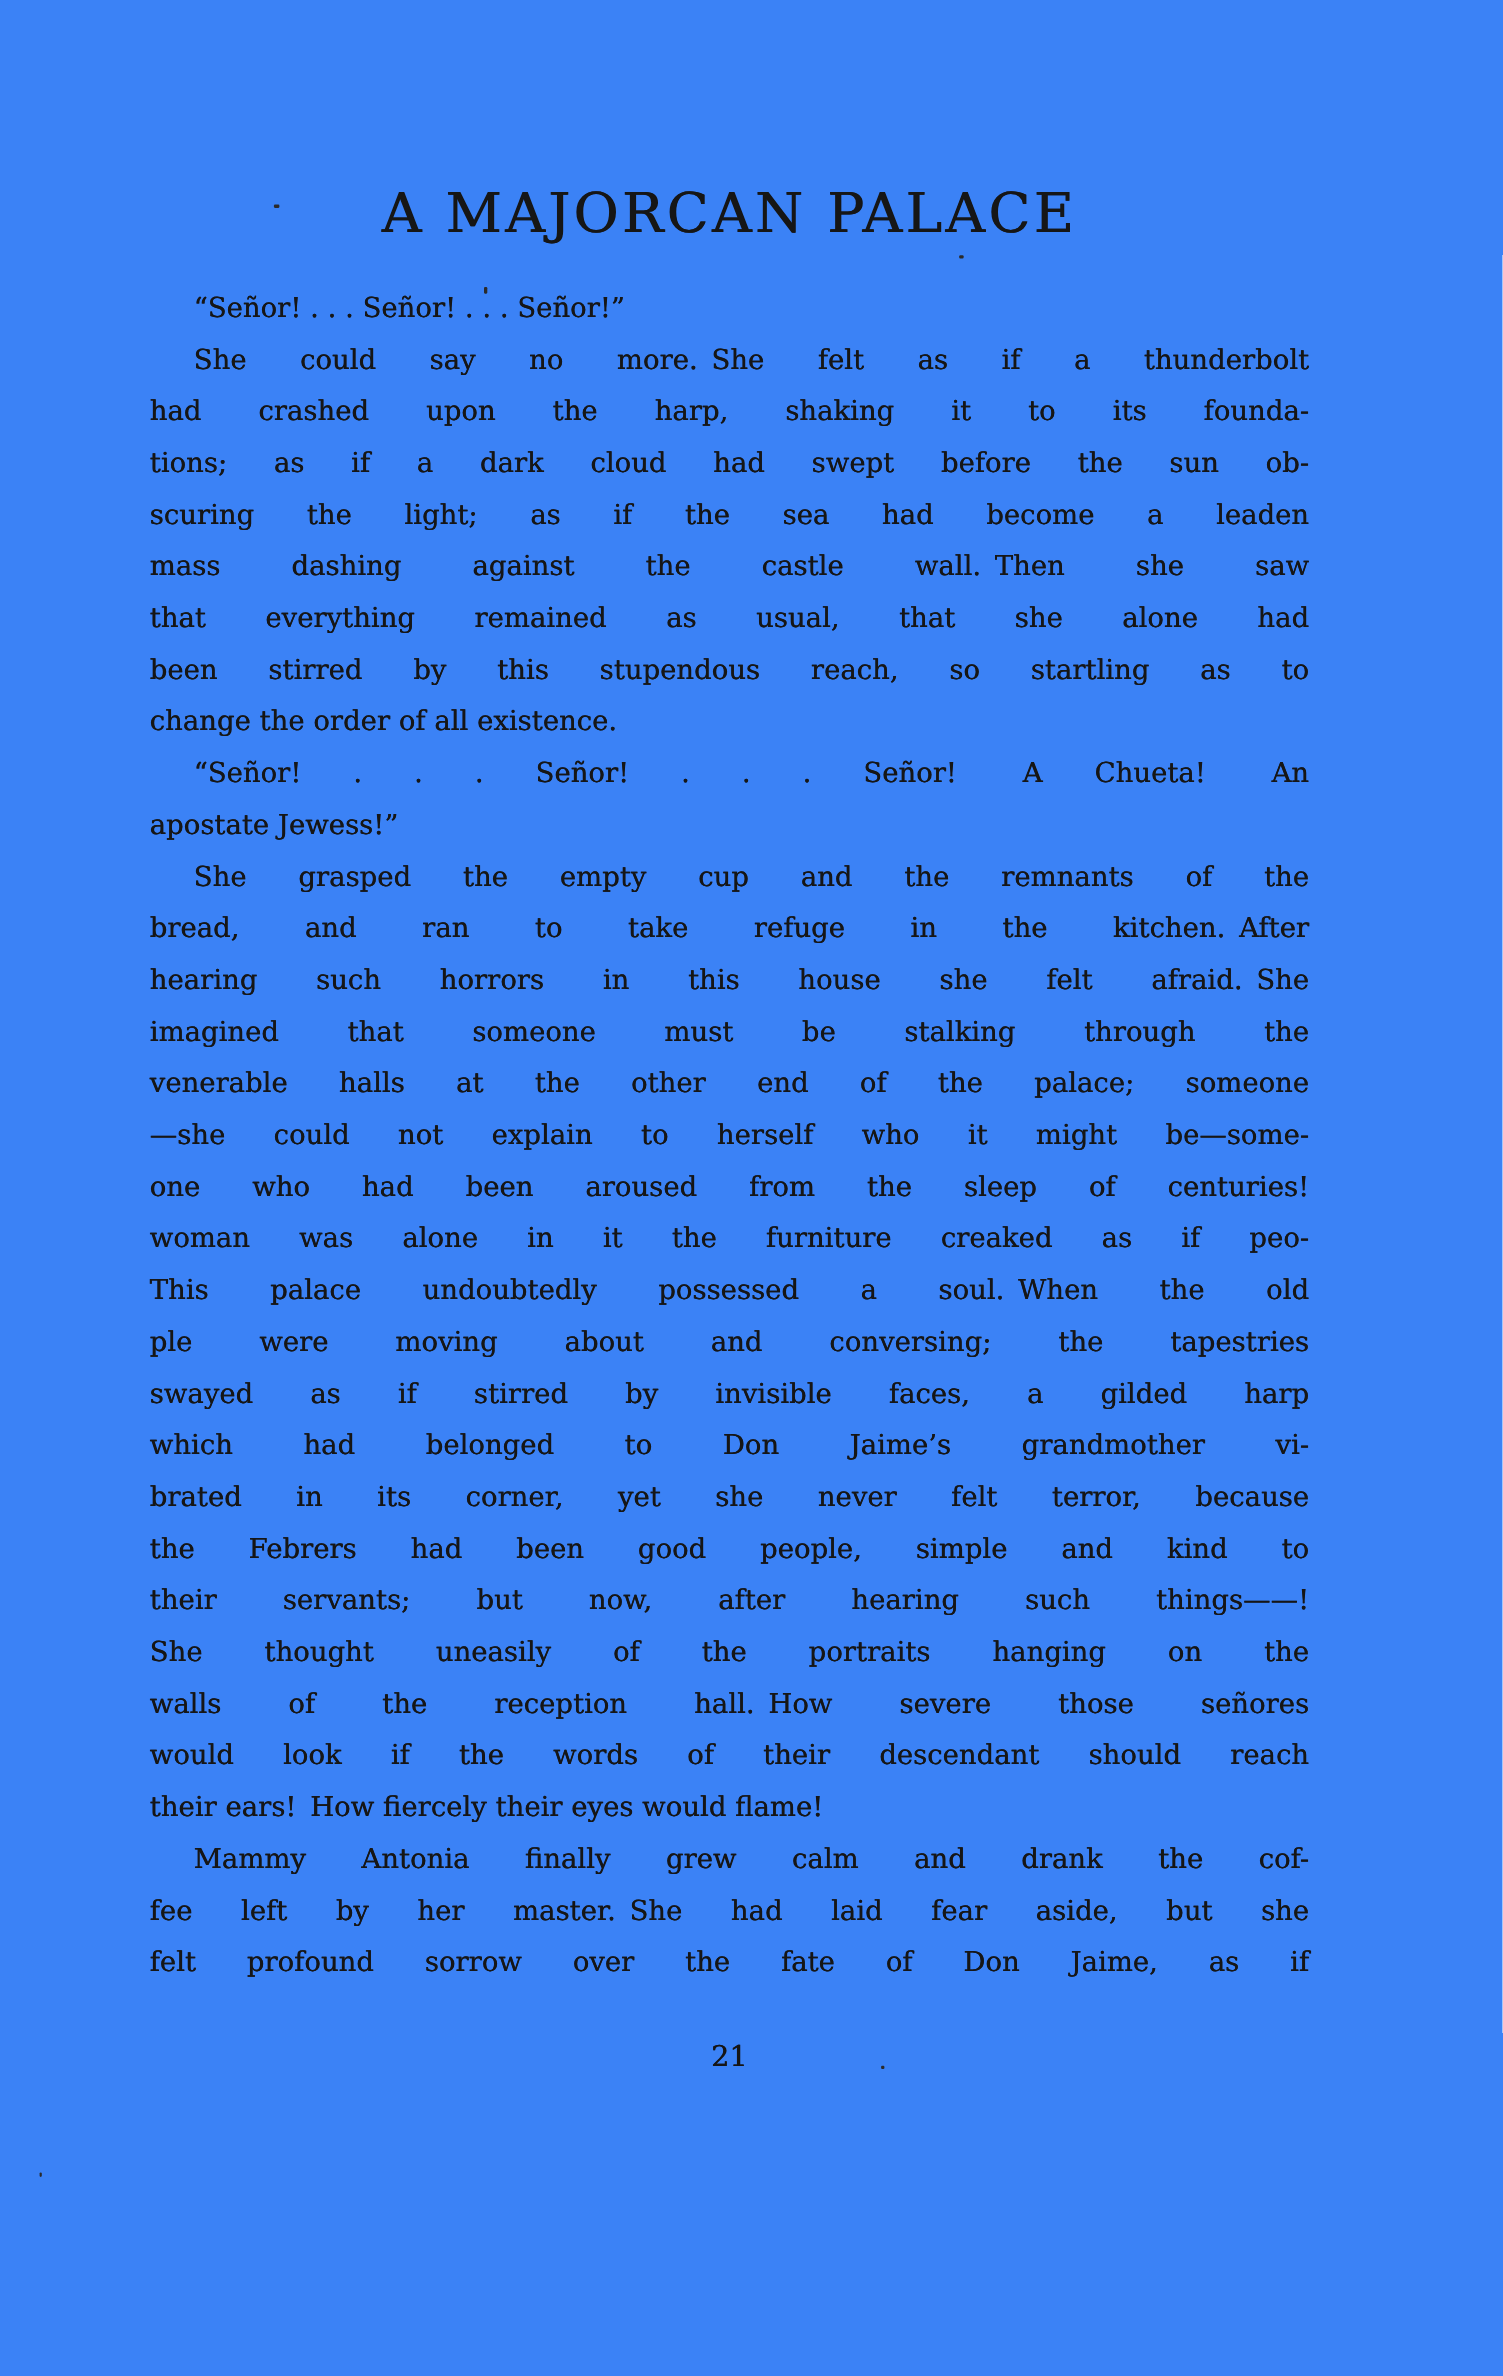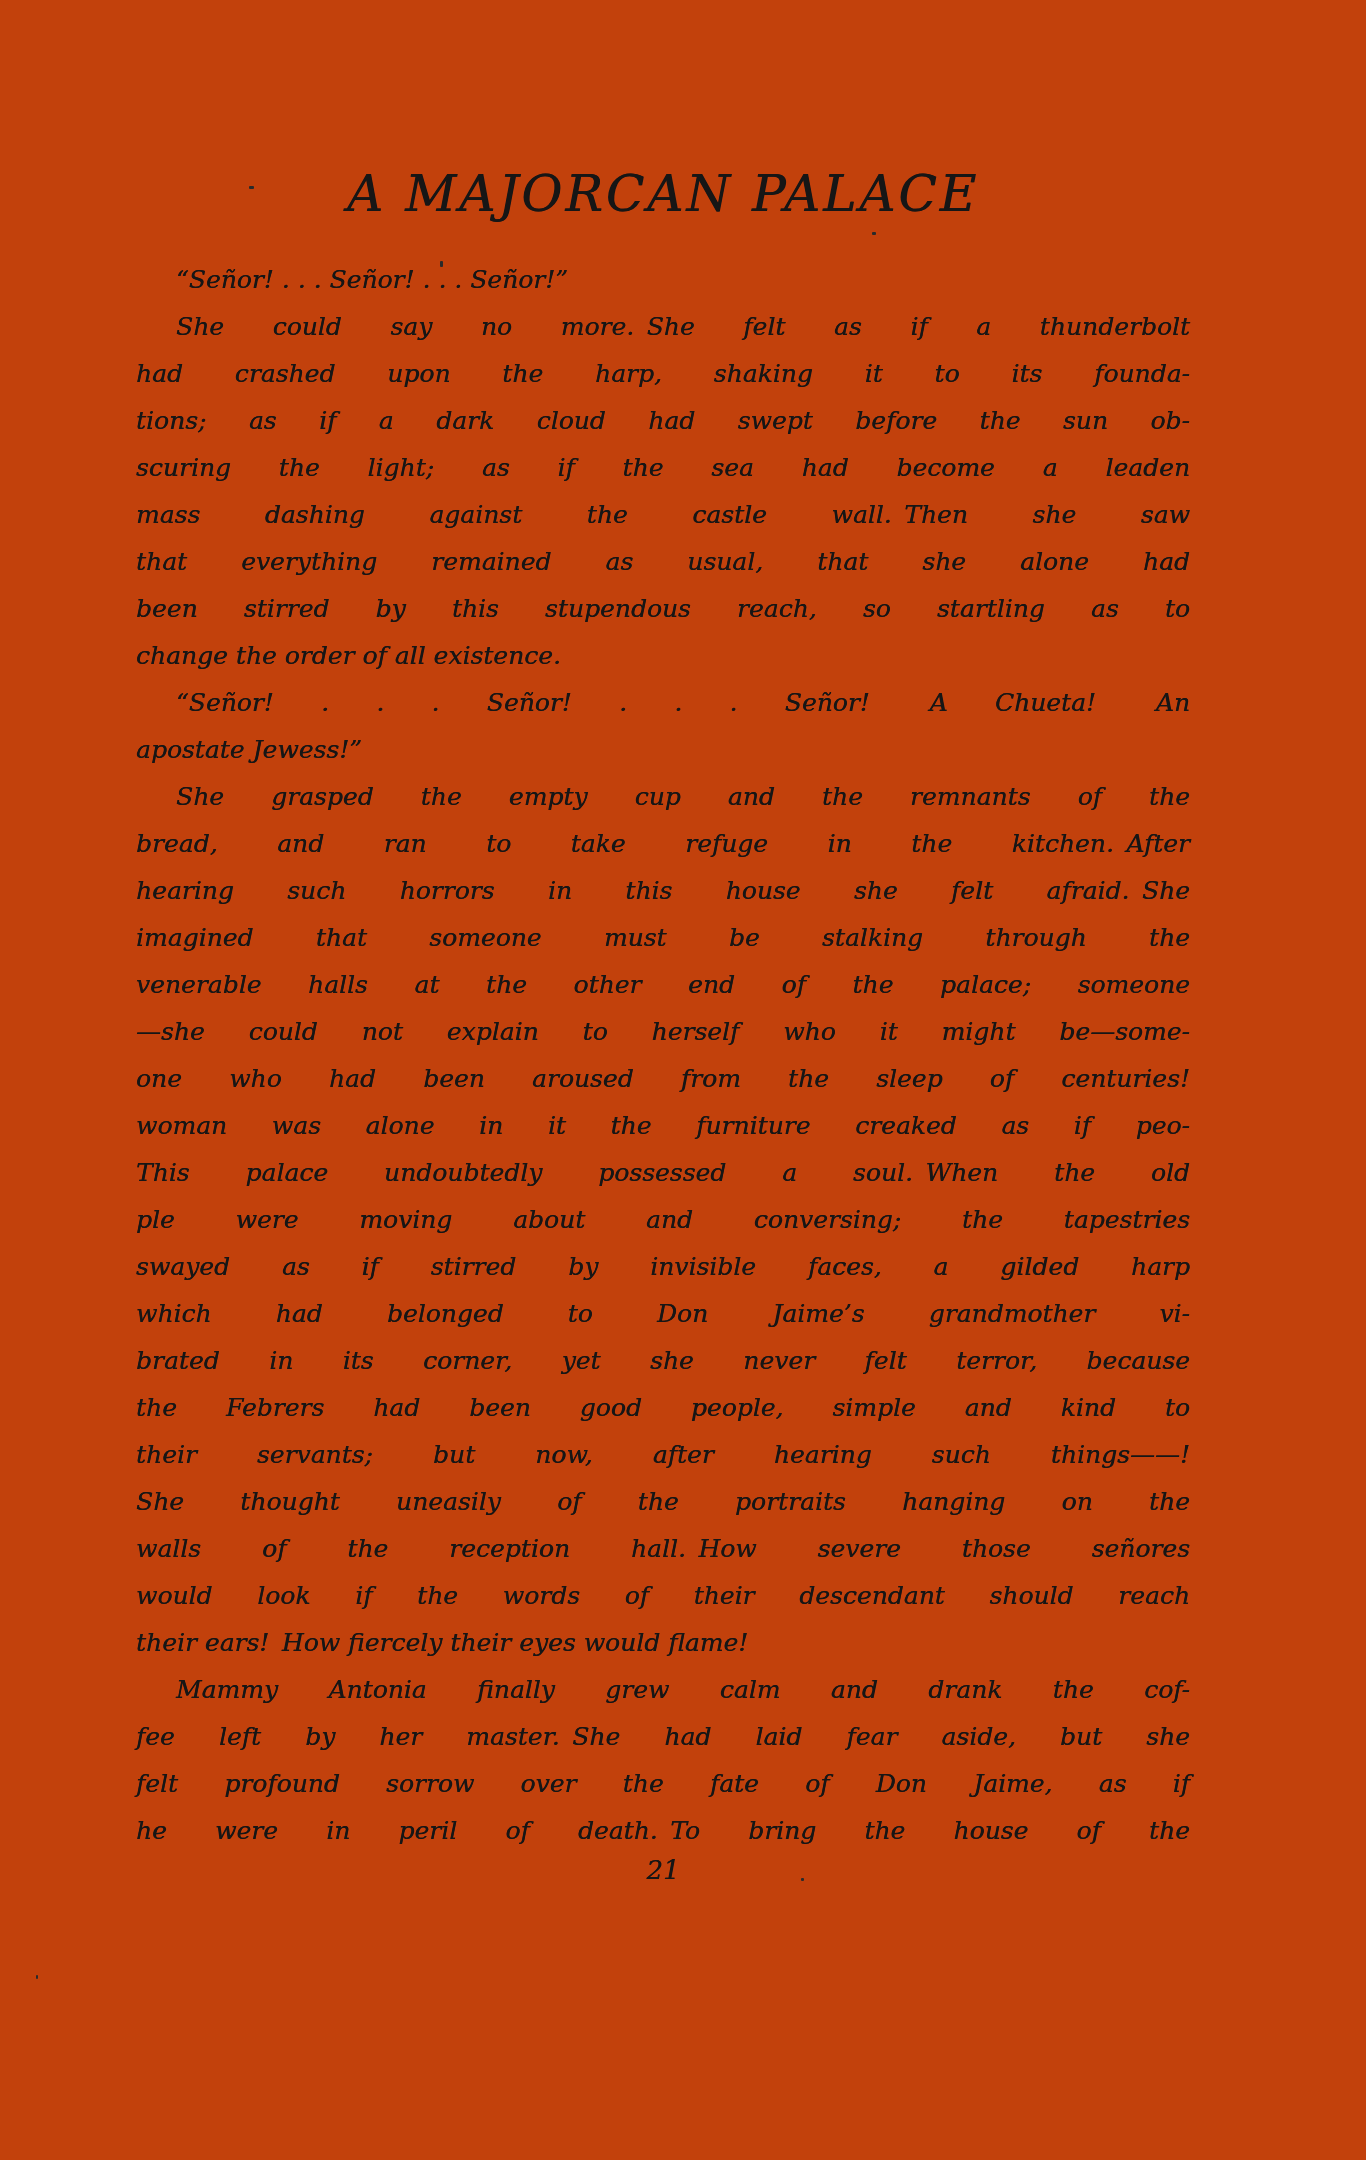--- a/index.html
+++ b/index.html
@@ -4,25 +4,24 @@
 <style>
   html, body {
     margin: 0;
     padding: 0;
     background: #ffffff;
   }
   .page {
     position: relative;
     width: 1366px;
     height: 2160px;
-    background: #c2410c;
+    background: #3b82f6;
     overflow: hidden;
     font-family: "DejaVu Serif", "Liberation Serif", serif;
     color: #161616;
-    font-style: italic;
   }
   .title {
     position: absolute;
     top: 168px;
     left: 136px;
     width: 1054px;
     margin: 0;
     font-size: 50px;
     font-weight: normal;
     letter-spacing: 3px;
@@ -119,21 +118,20 @@
         <div class="line">their servants; but now, after hearing such things——!</div>
         <div class="line">She thought uneasily of the portraits hanging on the</div>
         <div class="line">walls of the reception hall. How severe those señores</div>
         <div class="line">would look if the words of their descendant should reach</div>
         <div class="line last">their ears! How fiercely their eyes would flame!</div>
       </div>
       <div class="paragraph">
         <div class="line first">Mammy Antonia finally grew calm and drank the cof-</div>
         <div class="line">fee left by her master. She had laid fear aside, but she</div>
         <div class="line">felt profound sorrow over the fate of Don Jaime, as if</div>
-        <div class="line">he were in peril of death. To bring the house of the</div>
       </div>
     </div>
 
   <div class="page-number">21</div>
 
   <div class="speck s1"></div>
   <div class="speck s2"></div>
   <div class="speck s3"></div>
   <div class="speck s4"></div>
   <div class="speck s5"></div>

